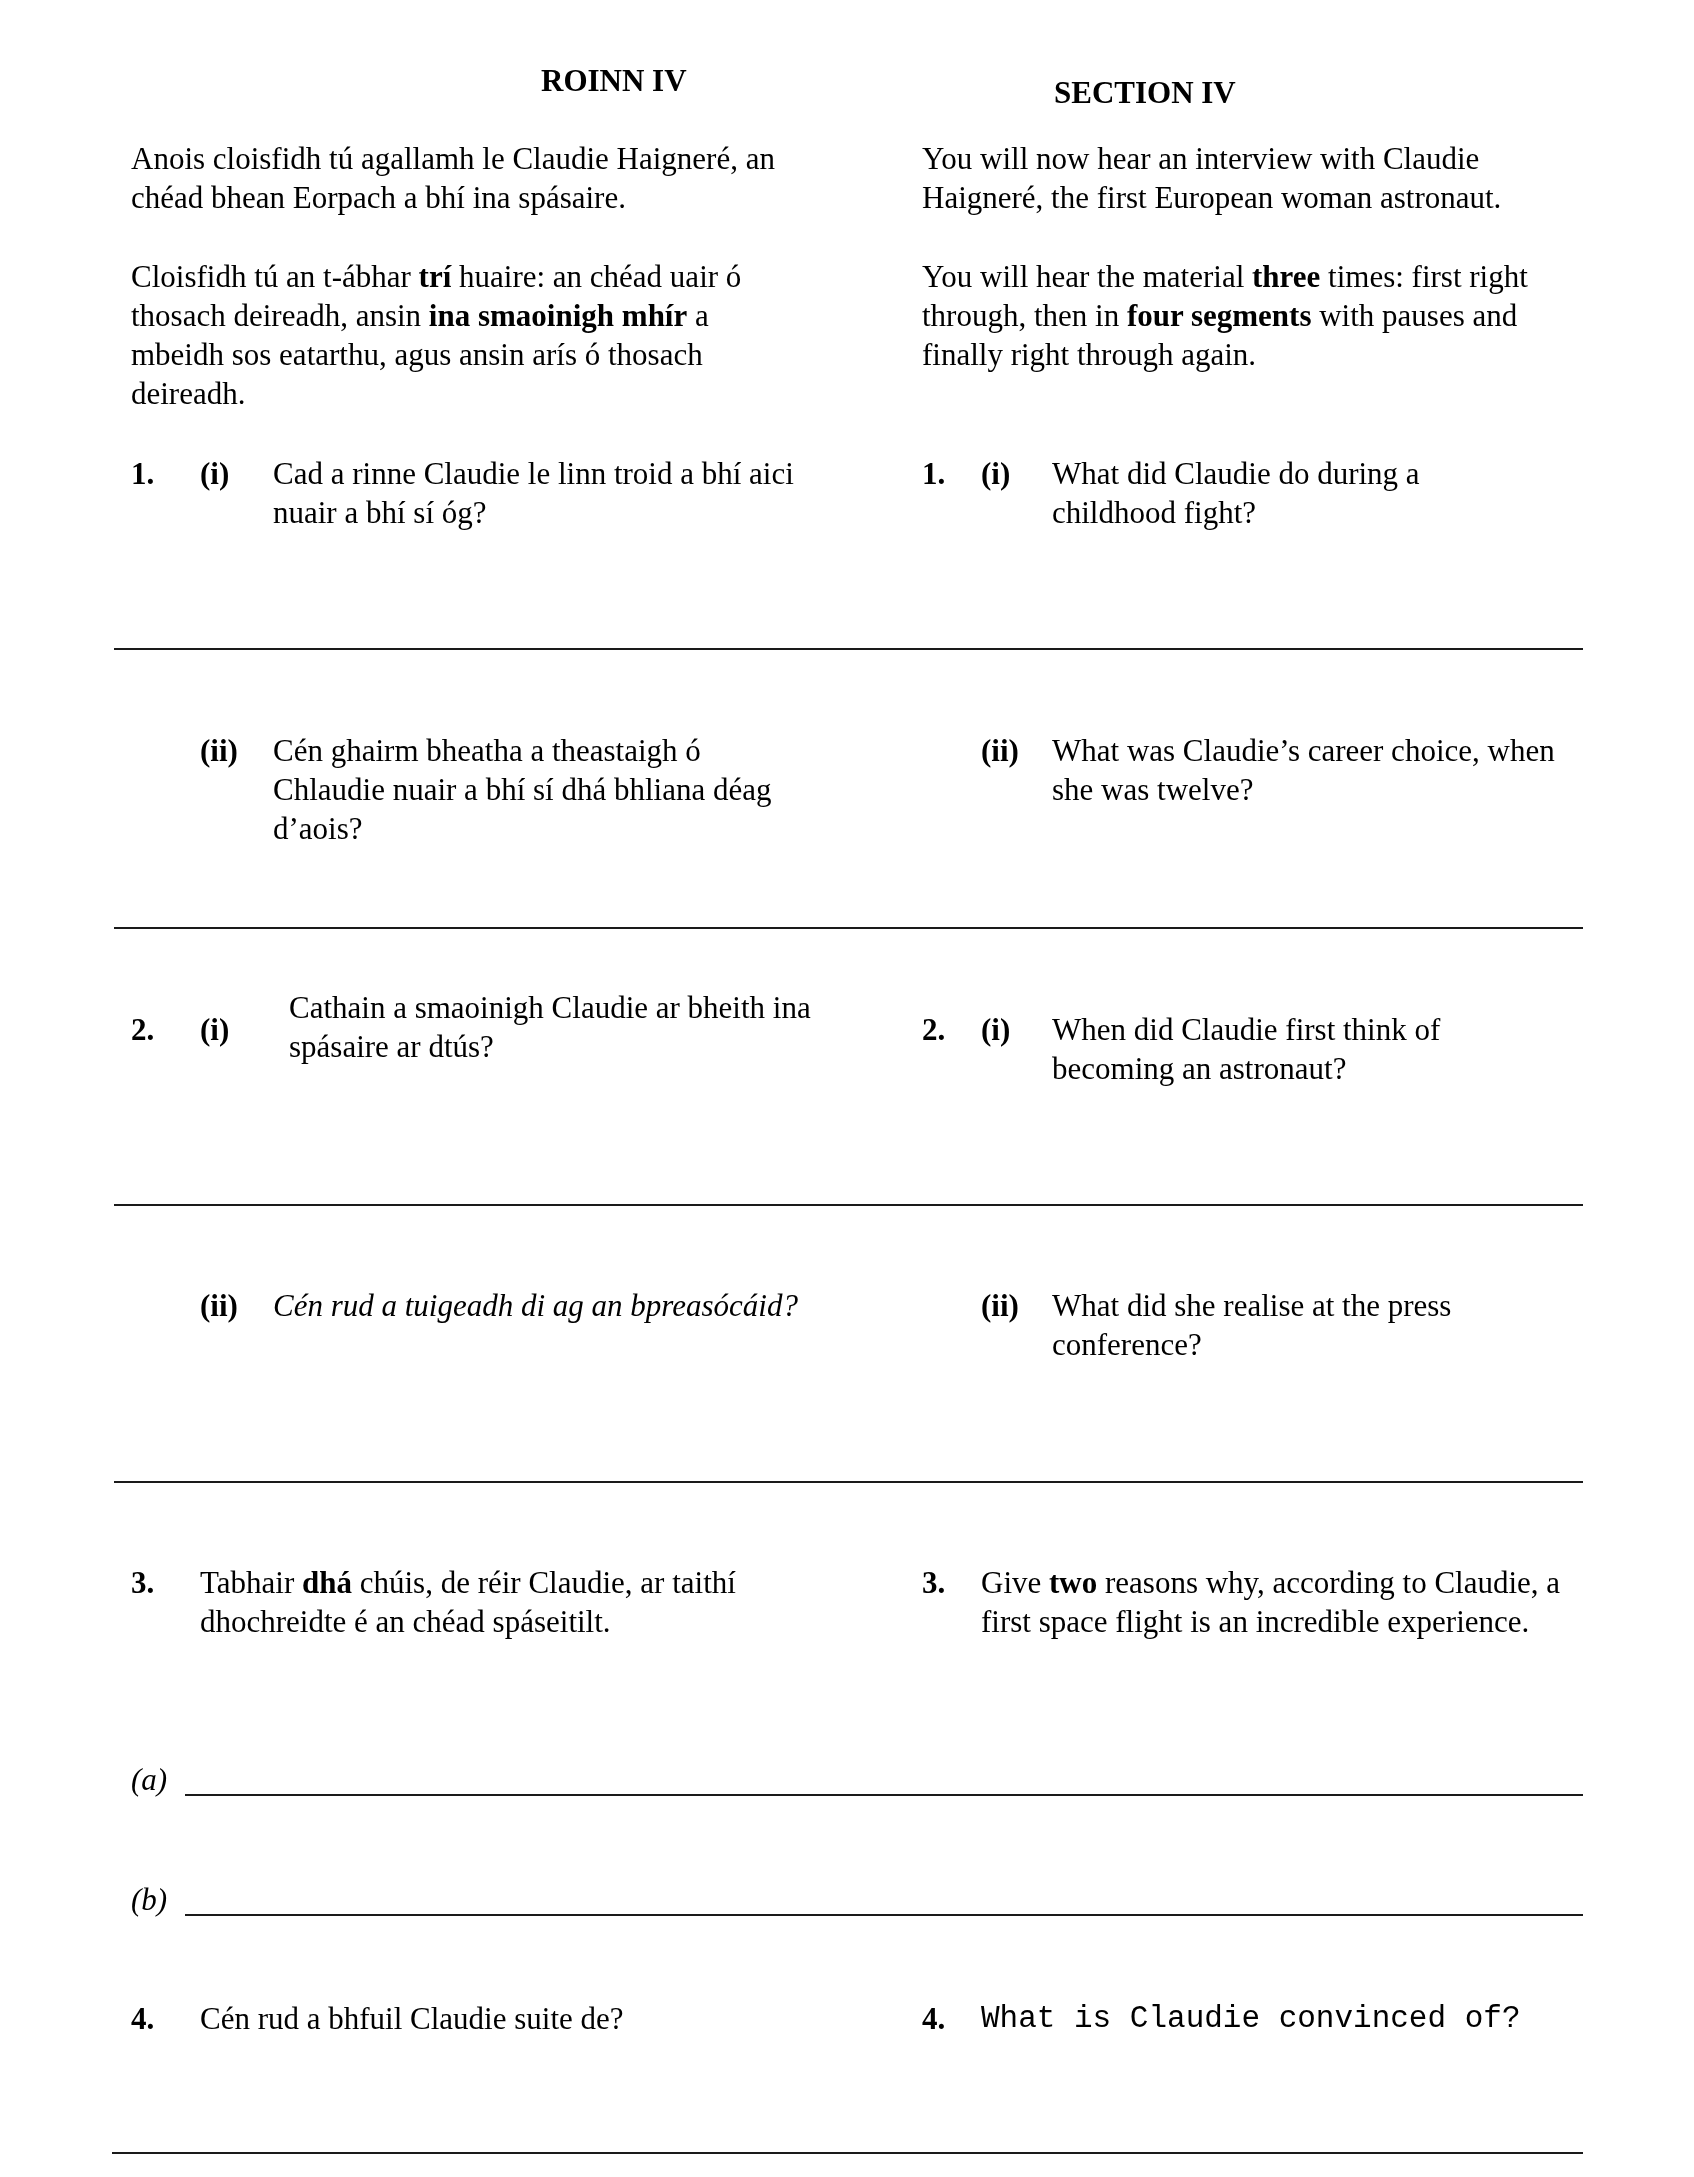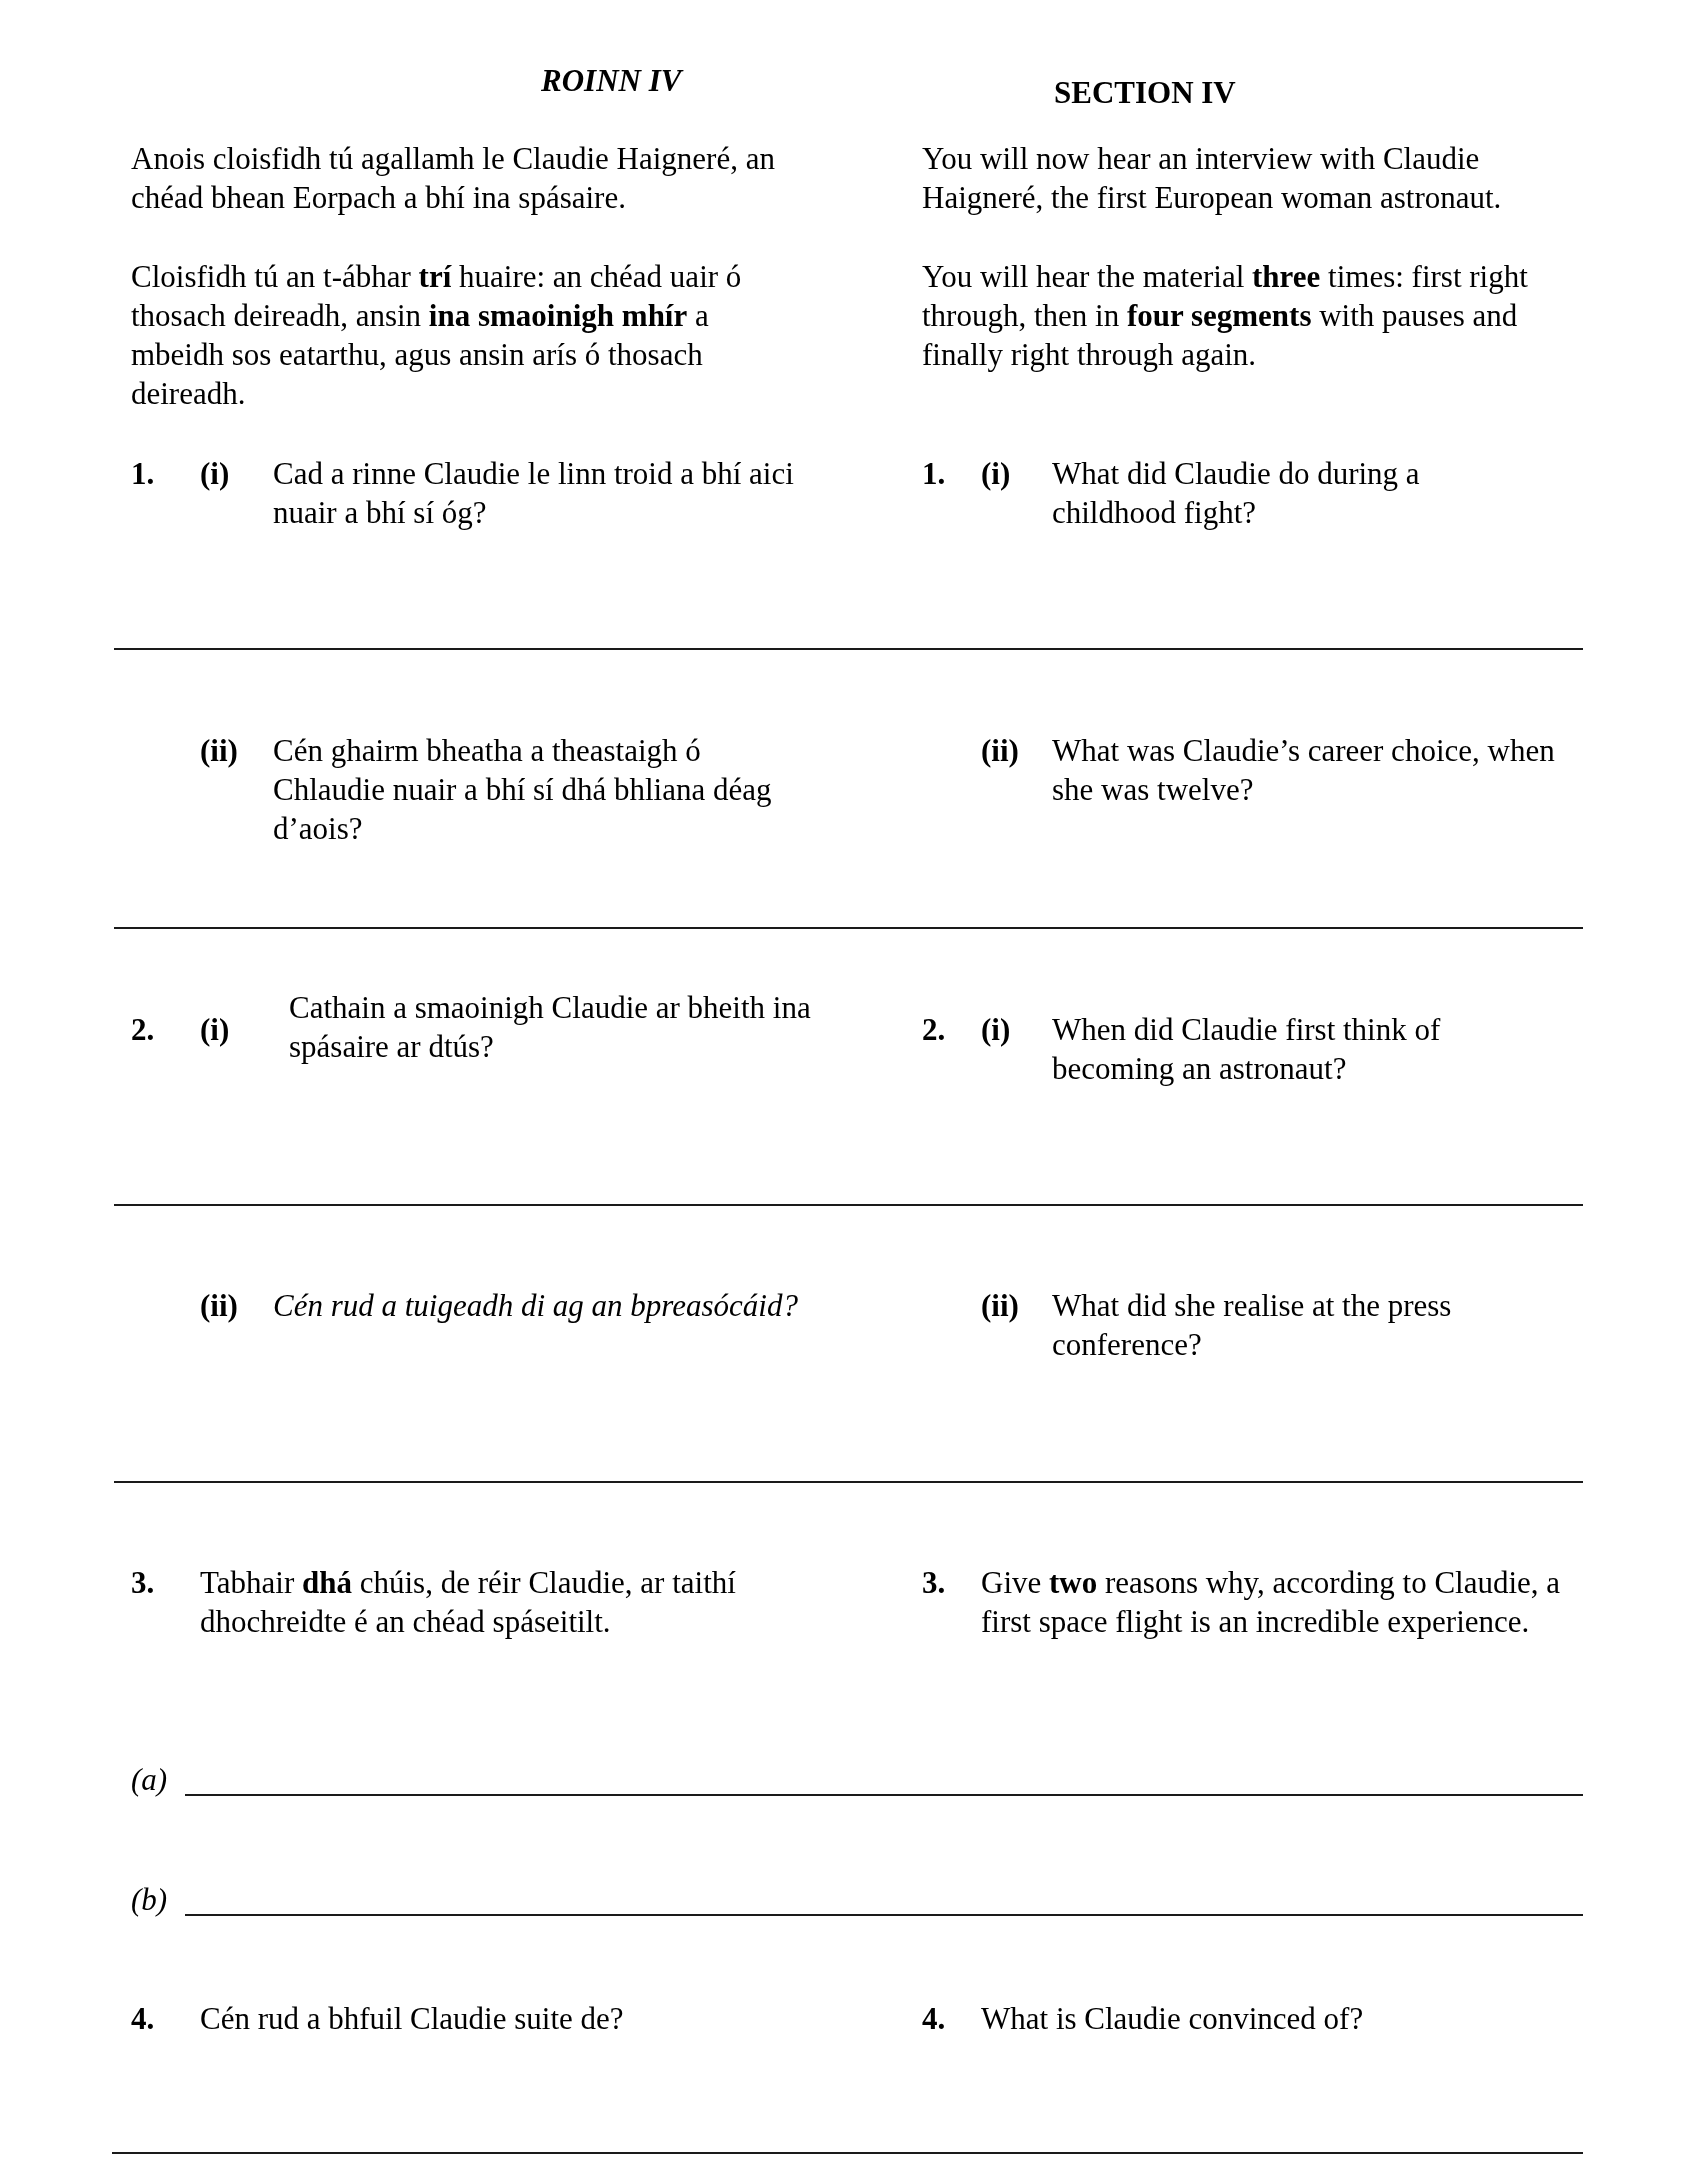--- a/index.html
+++ b/index.html
@@ -14,21 +14,21 @@
   .para b { font-weight: bold; text-align: center; }
   .num { font-weight: bold; }
   .sub { font-weight: bold; }
   .qtext { }
   .rule { position: absolute; height: 1.9px; background: #1a1a1a; }
   .lbl { font-style: italic; }
 </style>
 </head>
 <body>
 
-<div class="abs heading" style="left:541px; top:62px;font-style:italic;">ROINN IV</div>
+<div class="abs heading" style="left:541px; top:62px;">ROINN IV</div>
 <div class="abs heading" style="left:1054px; top:62px;margin-top:12px;">SECTION IV</div>
 
 <div class="abs para" style="left:131px; top:139px;">Anois cloisfidh tú agallamh le Claudie Haigneré, an chéad bhean Eorpach a bhí ina spásaire.</div>
 <div class="abs para" style="left:922px; top:139px; width:671px;">You will now hear an interview with Claudie Haigneré, the first European woman astronaut.</div>
 
 <div class="abs para" style="left:131px; top:257px; width:653px;">
   <span>Cloisfidh tú an t-ábhar </span><b>trí</b><span> huaire: an chéad uair ó thosach deireadh, ansin </span><b>ina smaoinigh mhír</b><span> a mbeidh sos eatarthu, agus ansin arís ó thosach deireadh.</span>
 </div>
 <div class="abs para" style="left:922px; top:257px; width:615px;">
   <span>You will hear the material </span><b>three</b><span> times: first right through, then in </span><b>four segments</b><span> with pauses and finally right through again.</span>
@@ -72,15 +72,15 @@
 </div>
 
 <div class="abs lbl" style="left:131px; top:1760px;">(a)</div>
 <div class="rule" style="left:185px; top:1794px; width:1398px;"></div>
 <div class="abs lbl" style="left:131px; top:1880px;">(b)</div>
 <div class="rule" style="left:185px; top:1914px; width:1398px;"></div>
 
 <div class="abs num" style="left:131px; top:1999px;">4.</div>
 <div class="abs qtext" style="left:200px; top:1999px; width:615px;">Cén rud a bhfuil Claudie suite de?</div>
 <div class="abs num" style="left:922px; top:1999px;">4.</div>
-<div class="abs qtext" style="left:981px; top:1999px; width:597px;">What is Claudie convinced of?</div>
+<div class="abs qtext" style="left:981px; top:1999px; width:597px;font-family:Liberation Mono, monospace;">What is Claudie convinced of?</div>
 <div class="rule" style="left:112px; top:2152px; width:1471px;"></div>
 
 
 </body></html>

